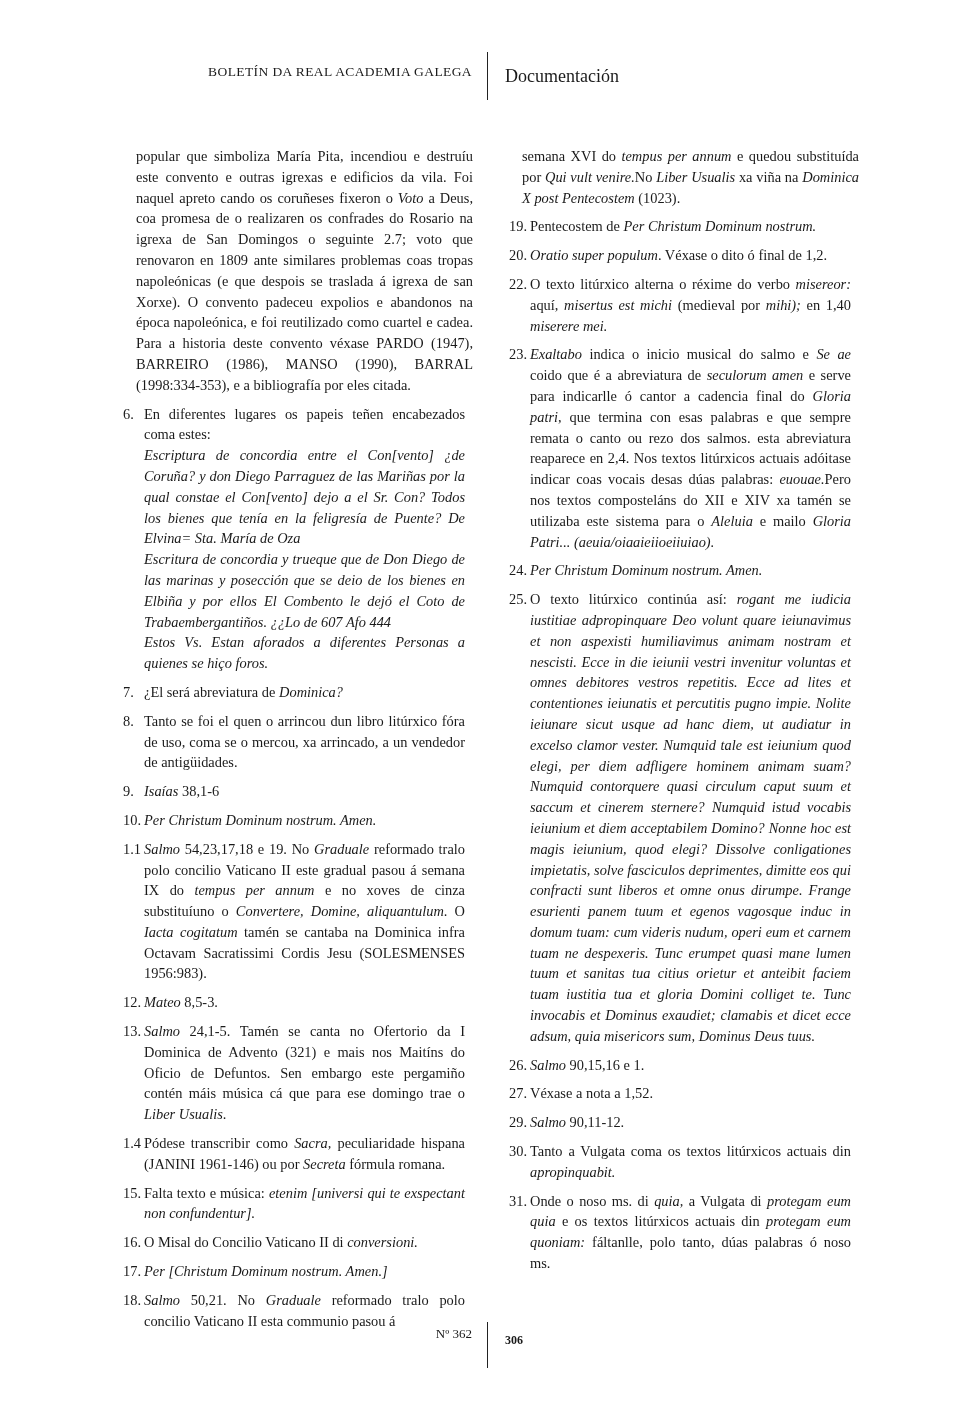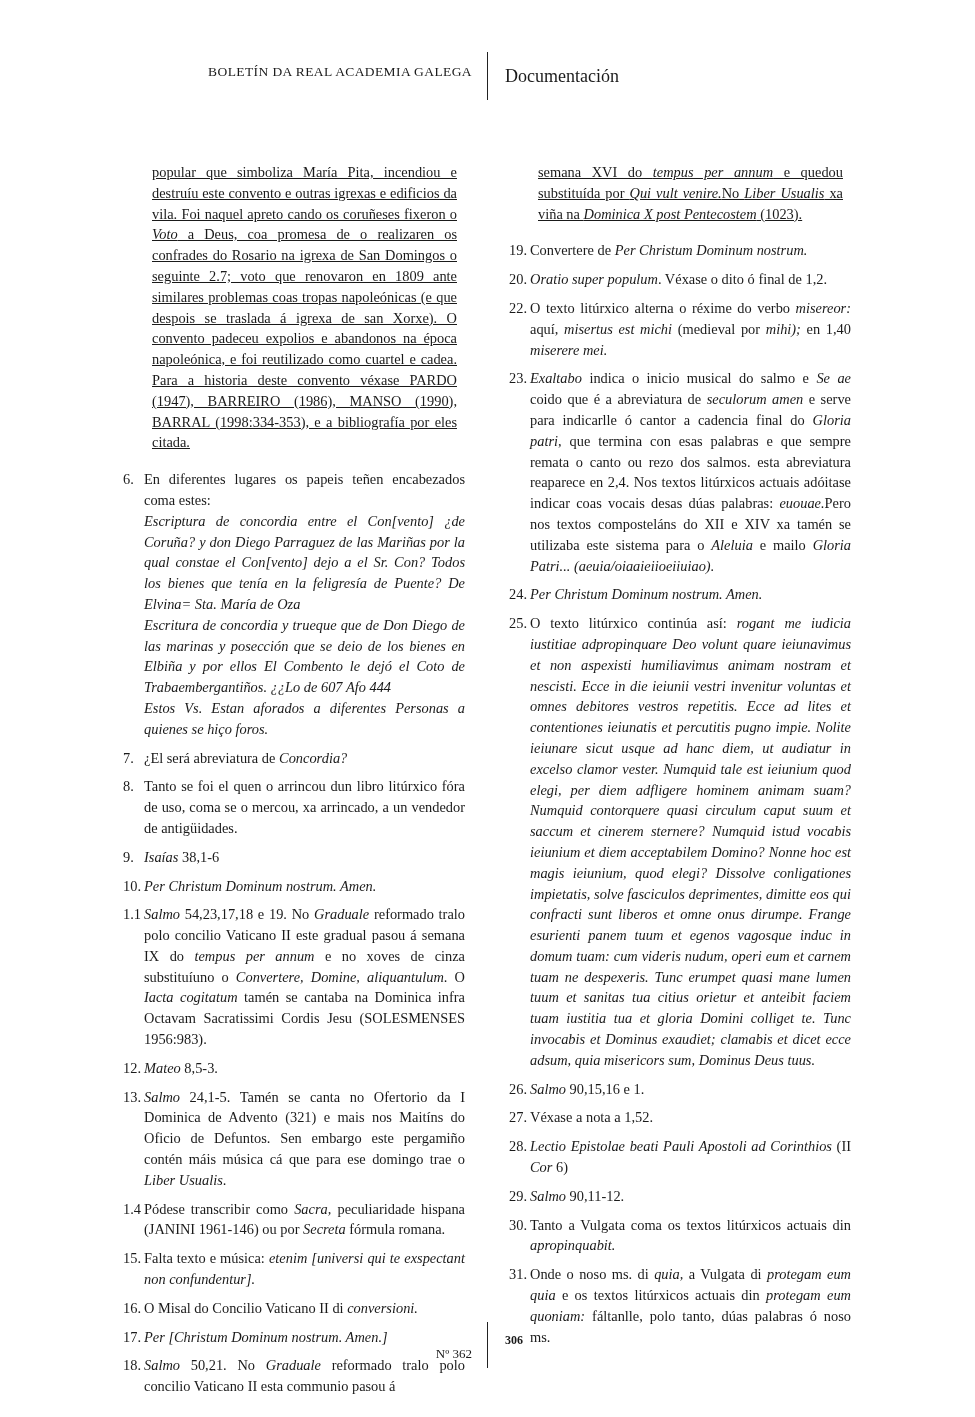--- a/index.html
+++ b/index.html
@@ -5,70 +5,69 @@
   html, body { margin: 0; padding: 0; background: #ffffff; }
   body { width: 975px; height: 1417px; position: relative; overflow: hidden;
          font-family: "Liberation Serif", "DejaVu Serif", serif; color: #1a1a1a; }
   .header { position: absolute; top: 52px; left: 0; width: 975px; height: 48px; }
   .header .journal { position: absolute; right: 503px; top: 12px; font-size: 13.5px; letter-spacing: 0.4px; white-space: nowrap; }
   .header .rule { position: absolute; left: 487px; top: 0; width: 1px; height: 48px; background: #222; }
   .header .section { position: absolute; left: 505px; top: 14px; font-size: 18px; white-space: nowrap; }
   .col { position: absolute; top: 146px; width: 337px; font-size: 14.4px; line-height: 20.8px; }
   .col.left { left: 136px; }
   .col.right { left: 522px; }
-  .p { text-align: justify; margin: 16px; text-decoration: underline; }
+  .p { text-align: justify; margin: 0; }
   .note { position: relative; text-align: justify; margin: 8px; }
   .note .num { position: absolute; left: -21px; top: 0; }
   .note .quote { display: block; font-style: italic; font-family: Liberation Serif, serif; }
   i, .it { font-style: italic; }
   .footer { position: absolute; top: 1322px; left: 0; width: 975px; height: 46px; }
-  .footer .issue { position: absolute; right: 503px; top: 24px; font-size: 13px; white-space: nowrap; }
+  .footer .issue { position: absolute; right: 503px; top: 4px; font-size: 13px; white-space: nowrap; }
   .footer .rule { position: absolute; left: 487px; top: 0; width: 1px; height: 46px; background: #222; }
   .footer .page { position: absolute; left: 505px; top: 11px; font-size: 12px; font-weight: bold; }
 </style>
 </head>
 <body>
 
 <div class="header">
   <span class="journal">BOLETÍN DA REAL ACADEMIA GALEGA</span>
   <div class="rule"></div>
   <span class="section">Documentación</span>
 </div>
 
 <div class="col left">
   <p class="p"><span>popular que simboliza María Pita, incendiou e destruíu este convento e outras igrexas e edificios da vila. Foi naquel apreto cando os coruñeses fixeron o </span><span class="it">Voto</span><span> a Deus, coa promesa de o realizaren os confrades do Rosario na igrexa de San Domingos o seguinte 2.7; voto que renovaron en 1809 ante similares problemas coas tropas napoleónicas (e que despois se traslada á igrexa de san Xorxe). O convento padeceu expolios e abandonos na época napoleónica, e foi reutilizado como cuartel e cadea. Para a historia deste convento véxase PARDO (1947), BARREIRO (1986), MANSO (1990), BARRAL (1998:334-353), e a bibliografía por eles citada.</span></p>
   <div>
       <p class="note"><span class="num">6.</span><span>En diferentes lugares os papeis teñen encabezados coma estes:</span><span class="quote">Escriptura de concordia entre el Con[vento] ¿de Coruña? y don Diego Parraguez de las Mariñas por la qual constae el Con[vento] dejo  a el Sr. Con? Todos los bienes que  tenía en la feligresía de  Puente? De Elvina= Sta. María de Oza</span><span class="quote">Escritura de concordia y trueque que de Don Diego de las marinas y posección que se deio de los bienes  en Elbiña y por ellos El Combento le dejó el Coto de Trabaembergantiños. ¿¿Lo de 607 Afo 444</span><span class="quote">Estos Vs. Estan aforados a diferentes Personas a quienes se hiço foros.</span></p>
-      <p class="note"><span class="num">7.</span><span>¿El será abreviatura de </span><span class="it">Concordia?</span></p>
+      <p class="note"><span class="num">7.</span><span>¿El será abreviatura de </span><span class="it">Dominica?</span></p>
       <p class="note"><span class="num">8.</span><span>Tanto se foi el quen o arrincou dun libro litúrxico fóra de uso, coma se o mercou, xa arrincado, a un vendedor de antigüidades.</span></p>
       <p class="note"><span class="num">9.</span><span class="it">Isaías</span><span> 38,1-6</span></p>
       <p class="note"><span class="num">10.</span><span class="it">Per Christum Dominum nostrum. Amen.</span></p>
       <p class="note"><span class="num">1.1</span><span class="it">Salmo</span><span> 54,23,17,18 e 19. No </span><span class="it">Graduale</span><span> reformado tralo polo concilio Vaticano II este gradual pasou á semana IX do </span><span class="it">tempus per annum</span><span> e no xoves de cinza substituíuno o </span><span class="it">Convertere, Domine, aliquantulum</span><span>. O </span><span class="it">Iacta cogitatum</span><span> tamén se cantaba na Dominica infra Octavam Sacratissimi Cordis Jesu (SOLESMENSES 1956:983).</span></p>
       <p class="note"><span class="num">12.</span><span class="it">Mateo</span><span> 8,5-3.</span></p>
       <p class="note"><span class="num">13.</span><span class="it">Salmo</span><span> 24,1-5. Tamén se canta no Ofertorio da I Dominica de Advento (321) e mais nos Maitíns do Oficio de Defuntos. Sen embargo este pergamiño contén máis música cá que para ese domingo trae o </span><span class="it">Liber Usualis</span><span>.</span></p>
       <p class="note"><span class="num">1.4</span><span>Pódese transcribir como </span><span class="it">Sacra,</span><span> peculiaridade hispana (JANINI 1961-146) ou por </span><span class="it">Secreta</span><span> fórmula romana.</span></p>
       <p class="note"><span class="num">15.</span><span>Falta texto e música: </span><span class="it">etenim [universi qui te exspectant non confundentur].</span></p>
       <p class="note"><span class="num">16.</span><span>O Misal do Concilio Vaticano II di </span><span class="it">conversioni.</span></p>
       <p class="note"><span class="num">17.</span><span class="it">Per [Christum Dominum nostrum. Amen.]</span></p>
       <p class="note"><span class="num">18.</span><span class="it">Salmo</span><span> 50,21. No </span><span class="it">Graduale</span><span> reformado tralo polo concilio Vaticano II esta communio pasou á</span></p>
     </div>
 </div>
 
 <div class="col right">
   <p class="p"><span>semana XVI do </span><span class="it">tempus per annum</span><span> e quedou substituída por </span><span class="it">Qui vult venire.</span><span>No </span><span class="it">Liber Usualis</span><span> xa viña na </span><span class="it">Dominica X post Pentecostem</span><span> (1023).</span></p>
   <div>
-      <p class="note"><span class="num">19.</span><span>Convertere de </span><span class="it">Per Christum Dominum nostrum.</span></p>
+      <p class="note"><span class="num">19.</span><span>Pentecostem de </span><span class="it">Per Christum Dominum nostrum.</span></p>
       <p class="note"><span class="num">20.</span><span class="it">Oratio super populum</span><span>. Véxase o dito ó final de 1,2.</span></p>
       <p class="note"><span class="num">22.</span><span>O texto litúrxico alterna o réxime do verbo </span><span class="it">misereor:</span><span> aquí, </span><span class="it">misertus est michi</span><span> (medieval por </span><span class="it">mihi);</span><span> en 1,40 </span><span class="it">miserere mei.</span></p>
       <p class="note"><span class="num">23.</span><span class="it">Exaltabo</span><span> indica o inicio musical do salmo e </span><span class="it">Se ae</span><span> coido que é a abreviatura de </span><span class="it">seculorum amen</span><span> e serve para indicarlle ó cantor a cadencia final do </span><span class="it">Gloria patri</span><span>, que termina con esas palabras e que sempre remata o canto ou rezo dos salmos. esta abreviatura reaparece en 2,4. Nos textos litúrxicos actuais adóitase indicar coas vocais desas dúas palabras: </span><span class="it">euouae.</span><span>Pero nos textos composteláns do XII e XIV xa tamén se utilizaba este sistema para o </span><span class="it">Aleluia</span><span> e mailo </span><span class="it">Gloria Patri... (aeuia/oiaaieiioeiiuiao).</span></p>
       <p class="note"><span class="num">24.</span><span class="it">Per Christum Dominum nostrum. Amen.</span></p>
       <p class="note"><span class="num">25.</span><span>O texto litúrxico continúa así: </span><span class="it">rogant me iudicia iustitiae adpropinquare Deo volunt quare ieiunavimus et non aspexisti humiliavimus animam nostram et nescisti. Ecce in die ieiunii vestri invenitur voluntas et omnes debitores vestros repetitis. Ecce ad lites et contentiones ieiunatis et percutitis pugno impie. Nolite ieiunare sicut usque ad hanc diem, ut audiatur in excelso clamor vester. Numquid tale est ieiunium quod elegi, per diem adfligere hominem animam suam? Numquid contorquere quasi circulum caput suum et saccum et cinerem sternere? Numquid istud vocabis ieiunium et diem acceptabilem Domino? Nonne hoc est magis ieiunium, quod elegi? Dissolve conligationes impietatis, solve fasciculos deprimentes, dimitte eos qui confracti sunt liberos et omne onus dirumpe. Frange esurienti panem tuum et egenos vagosque induc in domum tuam: cum videris nudum, operi eum et carnem tuam ne despexeris. Tunc erumpet quasi mane lumen tuum et sanitas tua citius orietur et anteibit faciem tuam iustitia tua et gloria Domini colliget te. Tunc invocabis et Dominus exaudiet; clamabis et dicet ecce adsum, quia misericors sum, Dominus Deus tuus.</span></p>
       <p class="note"><span class="num">26.</span><span class="it">Salmo</span><span> 90,15,16 e 1.</span></p>
       <p class="note"><span class="num">27.</span><span>Véxase a nota a 1,52.</span></p>
-      <p class="note"><span class="num">28.</span><span class="it">Lectio Epistolae beati Pauli Apostoli ad Corinthios</span><span> (II </span><span class="it">Cor</span><span> 6)</span></p>
       <p class="note"><span class="num">29.</span><span class="it">Salmo</span><span> 90,11-12.</span></p>
       <p class="note"><span class="num">30.</span><span>Tanto a Vulgata coma os textos litúrxicos actuais din </span><span class="it">apropinquabit.</span></p>
       <p class="note"><span class="num">31.</span><span>Onde o noso ms. di </span><span class="it">quia,</span><span> a Vulgata di </span><span class="it">protegam eum quia</span><span> e os textos litúrxicos actuais din </span><span class="it">protegam eum quoniam:</span><span> fáltanlle, polo tanto, dúas palabras ó noso ms.</span></p>
     </div>
 </div>
 
 <div class="footer">
   <span class="issue">Nº 362</span>
   <div class="rule"></div>
   <span class="page">306</span>

